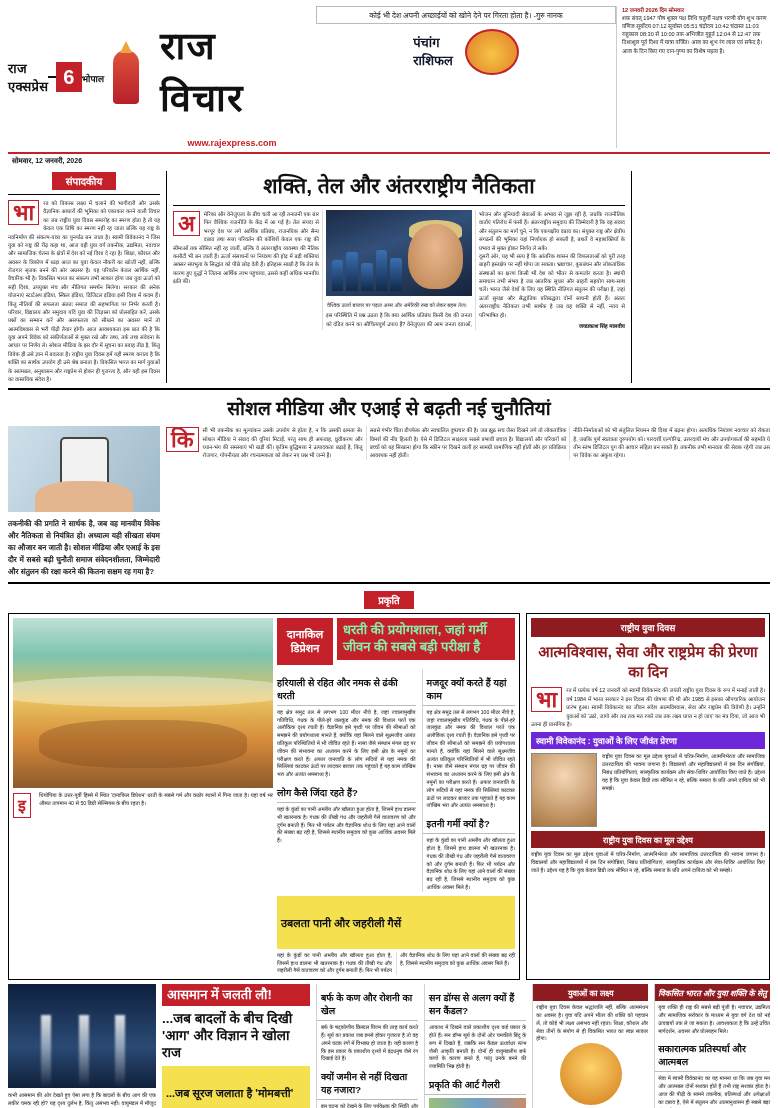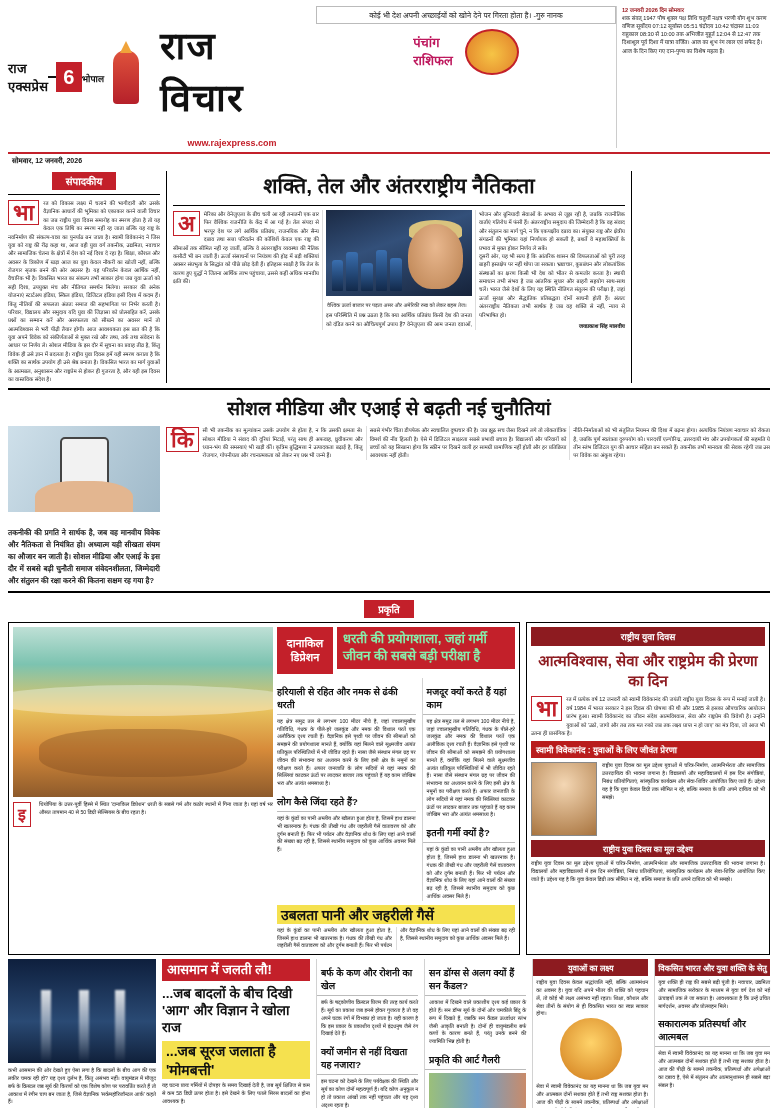--- a/index.html
+++ b/index.html
@@ -16,21 +16,21 @@
   .mh-city{font-size:9px;font-weight:bold;margin-top:3px;}
   .mh-logo{width:44px;display:flex;align-items:center;justify-content:center;}
   .lamp{width:26px;height:54px;background:linear-gradient(#e0533c,#b5202a);border-radius:13px 13px 4px 4px;position:relative;}
   .lamp:after{content:"";position:absolute;left:50%;top:-9px;transform:translateX(-50%);width:0;height:0;border-left:6px solid transparent;border-right:6px solid transparent;border-bottom:12px solid #f0a33a;}
   .mh-title{flex:1;display:flex;flex-direction:column;align-items:center;justify-content:center;}
   .mh-title h1{margin:12px;font-size:38px;font-weight:bold;letter-spacing:1px;color:#111;}
   .mh-site{font-size:9px;color:#c3202a;font-weight:bold;margin-top:4px;}
   .mh-right{width:300px;display:flex;flex-direction:column;}
   .mh-quote{border:1px solid #bbb;font-size:7.5px;padding:3px 4px;text-align:center;color:#222;}
   .mh-panch{display:flex;align-items:center;justify-content:center;gap:12px;margin-top:5px;}
-  .mh-panch .pw{font-size:13px;font-weight:bold;color:#be185d;line-height:1.35;}
+  .mh-panch .pw{font-size:13px;font-weight:bold;color:#0f172a;line-height:1.35;}
   .sun{width:50px;height:42px;background:radial-gradient(circle at 50% 55%,#f6c445,#e07b27);border-radius:50%;border:2px solid #c3202a;}
   .mh-date-col{width:148px;border-left:1px solid #ccc;padding-left:5px;font-size:5.6px;line-height:1.45;color:#222;}
   .mh-date-col b{color:#9b1c22;}
 
   
   .rule{height:1px;background:#000;margin:4px 0;}
   .tag{display:inline-block;background:#c3202a;color:#fff;font-size:10px;font-weight:bold;padding:2px 14px;}
   .body-text{font-size:5.4px;line-height:1.55;text-align:justify;color:#1b1b1b;}
   .col-sep{border-left:1px solid #d2d2d2;}
   .dropcap{float:left;font-size:22px;line-height:19px;font-weight:bold;color:#c3202a;border:1px solid #c3202a;padding:2px 4px;margin:1px 4px 1px 0;}
@@ -53,39 +53,39 @@
   .cap{font-size:5.2px;color:#333;padding:2px 1px;line-height:1.4;}
 
   
   .band{margin-top:5px;border-top:2px solid #000;border-bottom:2px solid #000;padding:5px 0;}
   .band h2{font-size:19px;text-align:center;margin:0 0 5px;font-weight:bold;}
   .band-row{display:flex;gap:6px;}
   .band-left{width:152px;}
   .phonepic{height:86px;background:linear-gradient(120deg,#cfe0ea,#9fb9c9);position:relative;overflow:hidden;}
   .phonepic .ph{position:absolute;left:34%;top:12%;width:30%;height:74%;background:#f2f2f2;border:2px solid #444;border-radius:5px;}
   .phonepic .hand{position:absolute;left:18%;bottom:-10%;width:64%;height:46%;background:#e3b690;border-radius:40% 40% 10% 10%;}
-  .band-sub{font-size:7.4px;line-height:1.6;margin-top:15px;text-align:justify;font-weight:600;color:#222;}
+  .band-sub{font-size:7.4px;line-height:1.6;margin-top:6px;text-align:justify;font-weight:600;color:#222;}
   .band-main{flex:1;}
 
   
   .prakriti-tag{text-align:center;margin:6px 0 4px;}
   .row-prak{display:flex;gap:6px;margin-top:4px;}
   .prak-left{width:512px;border:1px solid #000;padding:4px;box-sizing:border-box;}
   .danakil{display:flex;gap:4px;}
   .danakil-pic{width:260px;height:170px;background:linear-gradient(#bfe0d6 0%,#7cc3b0 22%,#e8c45f 48%,#d78b3a 72%,#8d5a2b 100%);position:relative;overflow:hidden;}
   .danakil-pic:before{content:"";position:absolute;left:-10%;top:34%;width:120%;height:18%;background:rgba(255,255,255,.35);border-radius:50%;}
   .danakil-pic:after{content:"";position:absolute;left:10%;top:60%;width:80%;height:28%;background:rgba(120,70,30,.35);border-radius:40%;}
   .danakil-right{flex:1;}
   .redhead{background:#c3202a;color:#86efac;font-size:13px;font-weight:bold;line-height:1.3;padding:4px 6px;}
   .sub-h{font-size:9.5px;font-weight:bold;color:#111;border-bottom:1px solid #bbb;padding:3px 0;margin:4px 0 3px;}
-  .yellow-h{background:#f5e14f;font-size:14px;font-weight:bold;padding:0 4px;margin:4px 0 3px;}
+  .yellow-h{background:#f5e14f;font-size:11px;font-weight:bold;padding:19px 4px;margin:4px 0 3px;}
   .prak-right{flex:1;border:1px solid #000;padding:4px;box-sizing:border-box;}
   .maroon-bar{background:#8d1b20;color:#fff;text-align:center;font-size:9px;font-weight:bold;padding:3px;}
   .big-maroon{font-size:15px;font-weight:bold;color:#8d1b20;text-align:center;line-height:1.3;margin:5px 0;}
-  .viv-bar{background:#b91c1c;color:#fff;font-size:8.5px;font-weight:bold;padding:3px 5px;}
+  .viv-bar{background:#6d28d9;color:#fff;font-size:8.5px;font-weight:bold;padding:3px 5px;}
   .viv-pic{width:64px;height:72px;background:radial-gradient(circle at 50% 30%,#f4d7b4,#a8743f);border:1px solid #888;}
 
   
   .row-bottom{display:flex;gap:6px;margin-top:4px;}
   .bl{width:152px;}
   .sky{height:104px;background:linear-gradient(#0e1f3d,#2a4a74 60%,#10203a);position:relative;overflow:hidden;}
   .sky .beam{position:absolute;bottom:0;width:10px;height:70%;background:linear-gradient(rgba(255,255,255,.85),rgba(255,255,255,0));filter:blur(1px);}
   .red-h{color:#c3202a;font-size:13px;font-weight:bold;line-height:1.25;}
   .blk-h{font-size:13.5px;font-weight:bold;line-height:1.25;}
   .thin{font-size:5.2px;line-height:1.5;text-align:justify;color:#222;}
@@ -284,20 +284,20 @@
     </div>
 
     <div style="width:118px;" class="col-sep">
       <div class="maroon-bar" style="font-size:8px;">युवाओं का लक्ष्य</div>
       <div class="thin" style="margin-top:3px;padding-left:3px;">राष्ट्रीय युवा दिवस केवल श्रद्धांजलि नहीं, बल्कि आत्ममंथन का अवसर है। युवा यदि अपने भीतर की शक्ति को पहचान लें, तो कोई भी लक्ष्य असंभव नहीं रहता। शिक्षा, कौशल और सेवा तीनों के संयोग से ही विकसित भारत का स्वप्न साकार होगा।</div>
       <div class="fist"></div>
       <div class="thin" style="margin-top:3px;padding-left:3px;">सेवा में स्वामी विवेकानंद का यह मानना था कि जब युवा मन और आत्मबल दोनों सशक्त होते हैं तभी राष्ट्र सशक्त होता है। आज की पीढ़ी के सामने तकनीक, प्रतिस्पर्धा और अपेक्षाओं का दबाव है, ऐसे में संतुलन और आत्मानुशासन ही सबसे बड़ा संबल है।</div>
     </div>
 
     <div style="width:118px;" class="col-sep">
-      <div class="maroon-bar" style="font-size:8px;">विकसित भारत और युवा शक्ति के सेतु</div>
+      <div class="maroon-bar" style="font-size:8px;font-style:italic;">विकसित भारत और युवा शक्ति के सेतु</div>
       <div class="thin" style="margin-top:3px;padding-left:3px;">युवा शक्ति ही राष्ट्र की सबसे बड़ी पूंजी है। नवाचार, उद्यमिता और सामाजिक सरोकार के माध्यम से युवा वर्ग देश को नई ऊंचाइयों तक ले जा सकता है। आवश्यकता है कि उन्हें उचित मार्गदर्शन, अवसर और प्रोत्साहन मिले।</div>
       <div class="sub-h" style="padding-left:3px;">सकारात्मक प्रतिस्पर्धा और आत्मबल</div>
       <div class="thin" style="padding-left:3px;">सेवा में स्वामी विवेकानंद का यह मानना था कि जब युवा मन और आत्मबल दोनों सशक्त होते हैं तभी राष्ट्र सशक्त होता है। आज की पीढ़ी के सामने तकनीक, प्रतिस्पर्धा और अपेक्षाओं का दबाव है, ऐसे में संतुलन और आत्मानुशासन ही सबसे बड़ा संबल है।</div>
     </div>
   </div>
 
 </div>
 
 </body></html>

